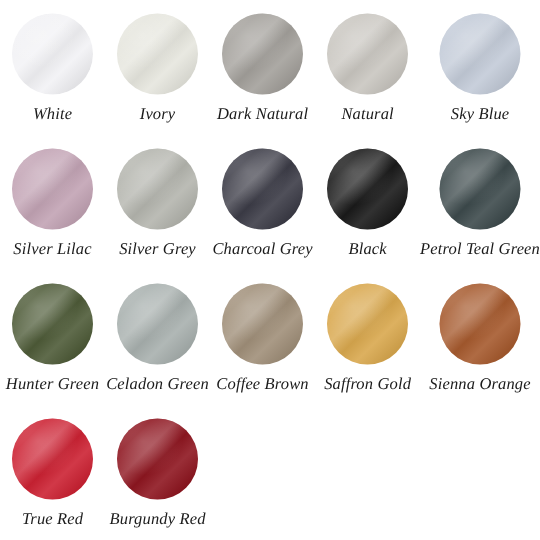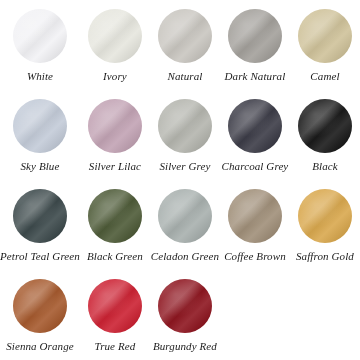--- a/index.html
+++ b/index.html
@@ -88,41 +88,34 @@
       <div class="swatch-label">White</div>
     </div>
     <div class="swatch-cell">
       <div class="swatch-disc" style="background: rgb(230, 230, 222);">
         <div class="sheen"></div>
         <div class="sheen2"></div>
       </div>
       <div class="swatch-label">Ivory</div>
     </div>
     <div class="swatch-cell">
+      <div class="swatch-disc" style="background: rgb(163, 160, 155);">
+        <div class="sheen"></div>
+        <div class="sheen2"></div>
+      </div>
+      <div class="swatch-label">Dark Natural</div>
+    </div>
+    <div class="swatch-cell">
       <div class="swatch-disc" style="background: rgb(201, 198, 192);">
         <div class="sheen"></div>
         <div class="sheen2"></div>
       </div>
       <div class="swatch-label">Natural</div>
     </div>
     <div class="swatch-cell">
-      <div class="swatch-disc" style="background: rgb(163, 160, 155);">
-        <div class="sheen"></div>
-        <div class="sheen2"></div>
-      </div>
-      <div class="swatch-label">Dark Natural</div>
-    </div>
-    <div class="swatch-cell">
-      <div class="swatch-disc" style="background: rgb(207, 194, 154);">
-        <div class="sheen"></div>
-        <div class="sheen2"></div>
-      </div>
-      <div class="swatch-label">Camel</div>
-    </div>
-    <div class="swatch-cell">
       <div class="swatch-disc" style="background: rgb(195, 203, 216);">
         <div class="sheen"></div>
         <div class="sheen2"></div>
       </div>
       <div class="swatch-label">Sky Blue</div>
     </div>
     <div class="swatch-cell">
       <div class="swatch-disc" style="background: rgb(194, 163, 180);">
         <div class="sheen"></div>
         <div class="sheen2"></div>
@@ -155,21 +148,21 @@
         <div class="sheen"></div>
         <div class="sheen2"></div>
       </div>
       <div class="swatch-label">Petrol Teal Green</div>
     </div>
     <div class="swatch-cell">
       <div class="swatch-disc" style="background: rgb(78, 91, 56);">
         <div class="sheen"></div>
         <div class="sheen2"></div>
       </div>
-      <div class="swatch-label">Black Green</div>
+      <div class="swatch-label">Hunter Green</div>
     </div>
     <div class="swatch-cell">
       <div class="swatch-disc" style="background: rgb(168, 176, 174);">
         <div class="sheen"></div>
         <div class="sheen2"></div>
       </div>
       <div class="swatch-label">Celadon Green</div>
     </div>
     <div class="swatch-cell">
       <div class="swatch-disc" style="background: rgb(160, 143, 121);">

